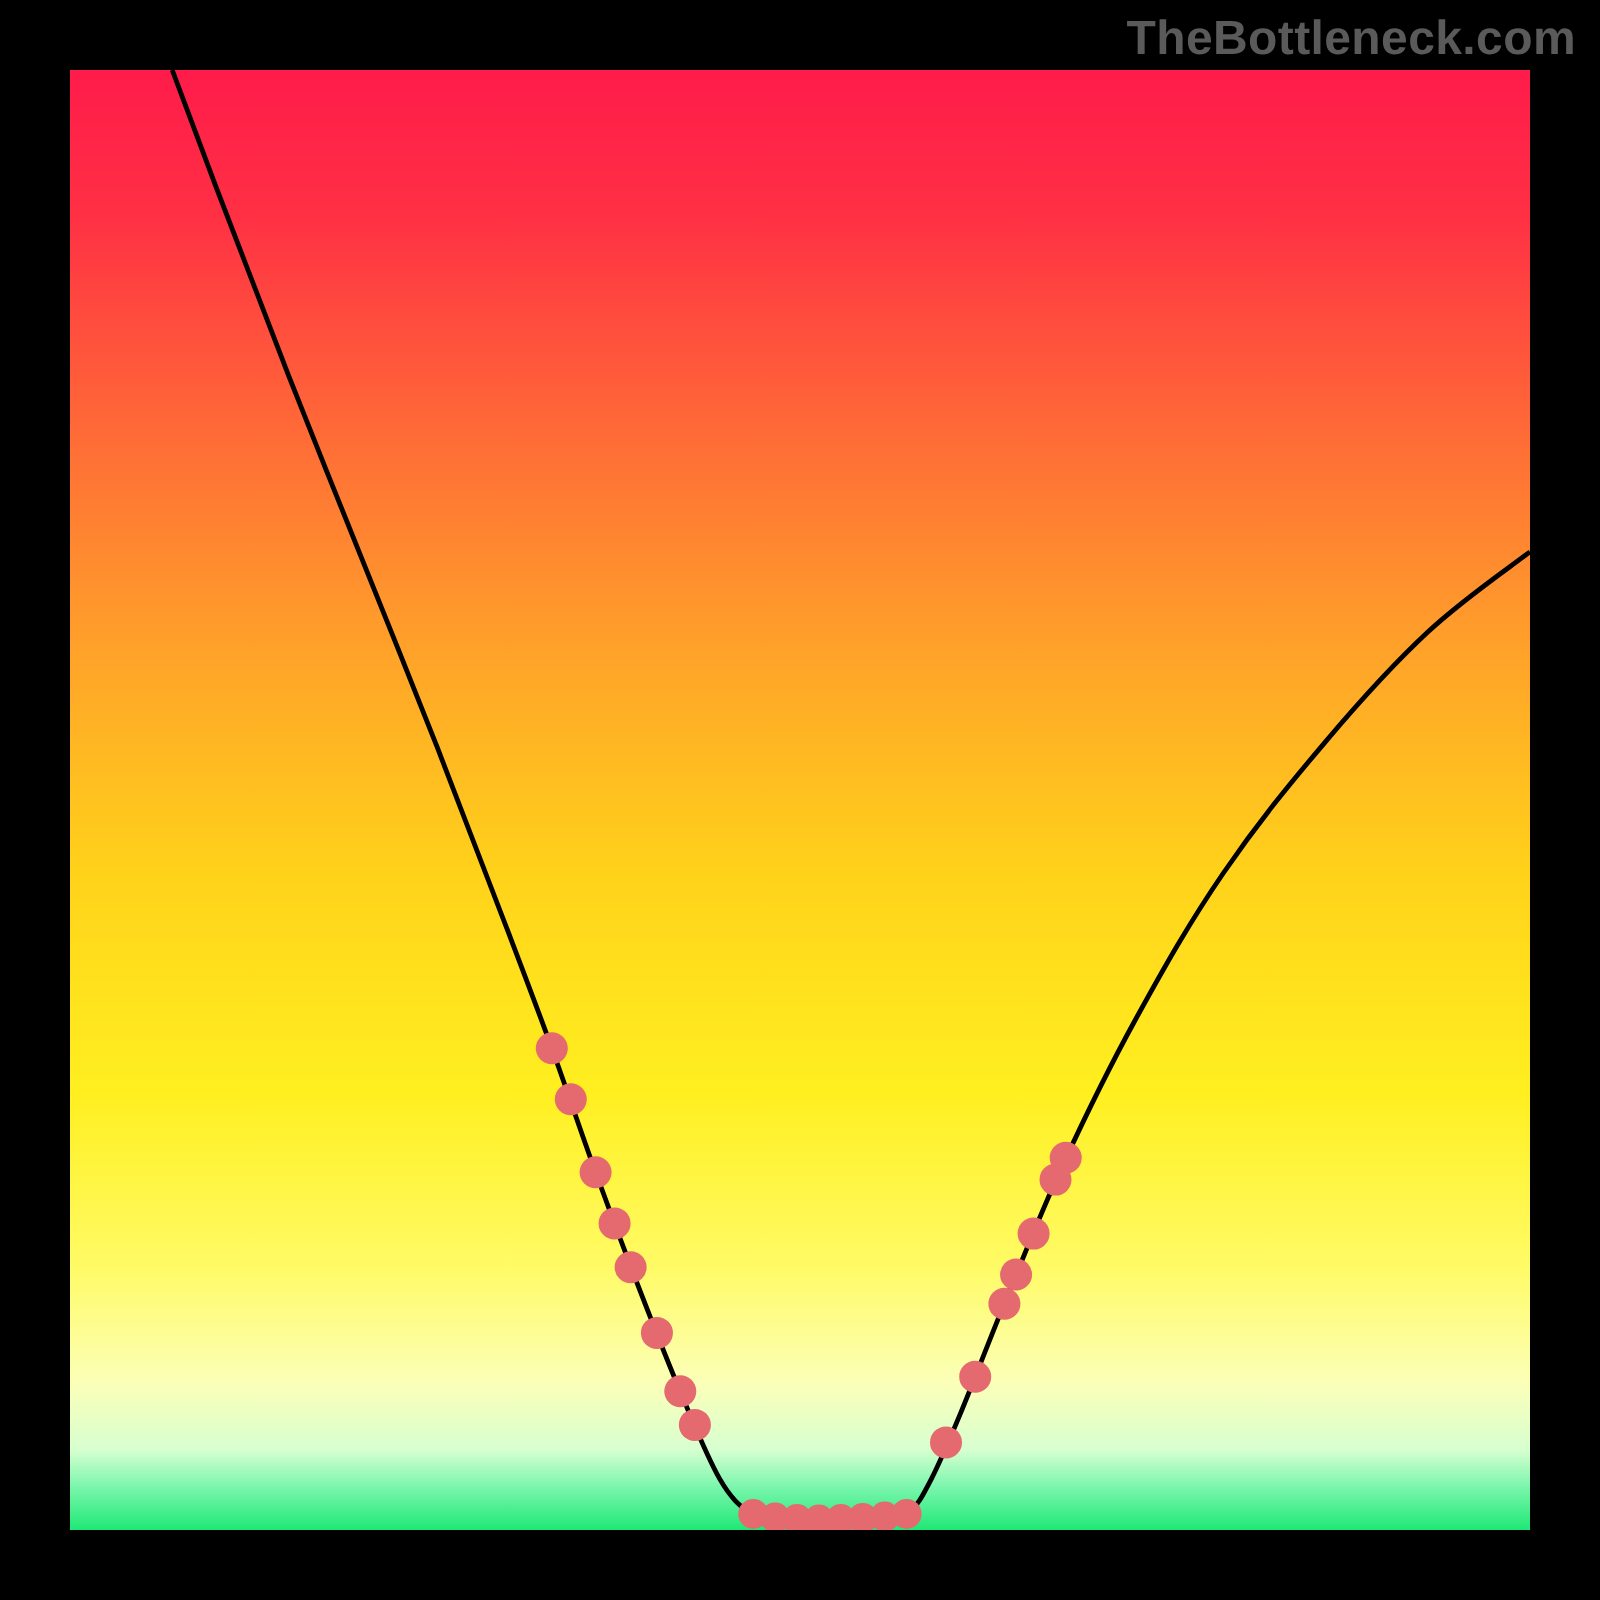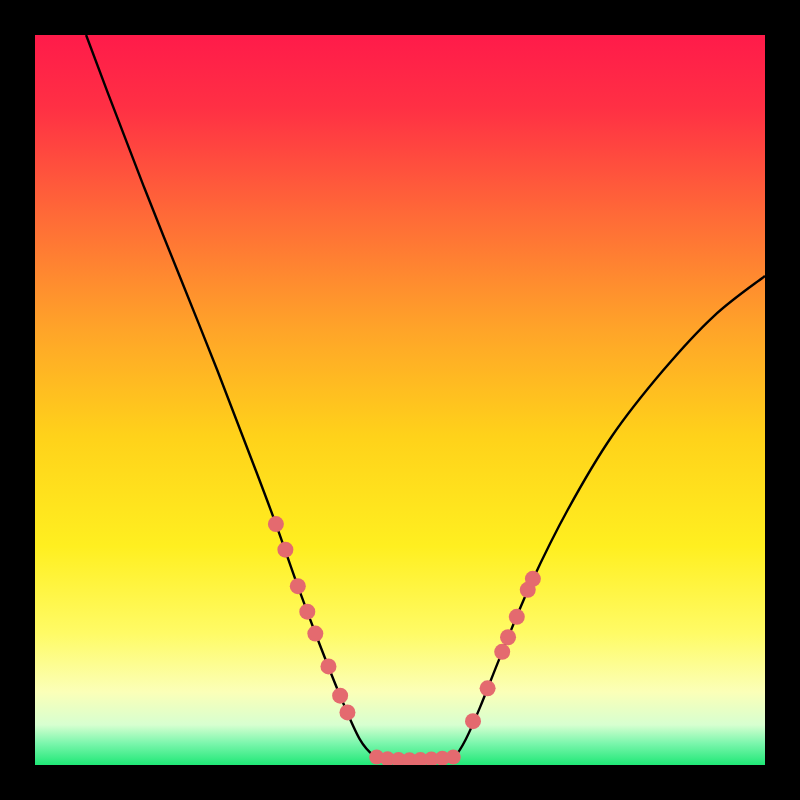--- a/index.html
+++ b/index.html
@@ -37,20 +37,21 @@
     letter-spacing: 0.2px;
   }
   svg {
     display: block;
   }
 </style>
 </head>
 <body>
 
 <div class="frame">
+  <div class="watermark">TheBottleneck.com</div>
 
   <div class="plot">
     <svg id="chart-svg" width="730" height="730" viewBox="0 0 730 730">
       <defs>
         <linearGradient id="bg-grad" x1="0" y1="0" x2="0" y2="1">
             <stop offset="0%" stop-color="#ff1b4a"></stop>
             <stop offset="10%" stop-color="#ff3044"></stop>
             <stop offset="25%" stop-color="#ff6b37"></stop>
             <stop offset="40%" stop-color="#ffa329"></stop>
             <stop offset="55.00000000000001%" stop-color="#ffd21a"></stop>

